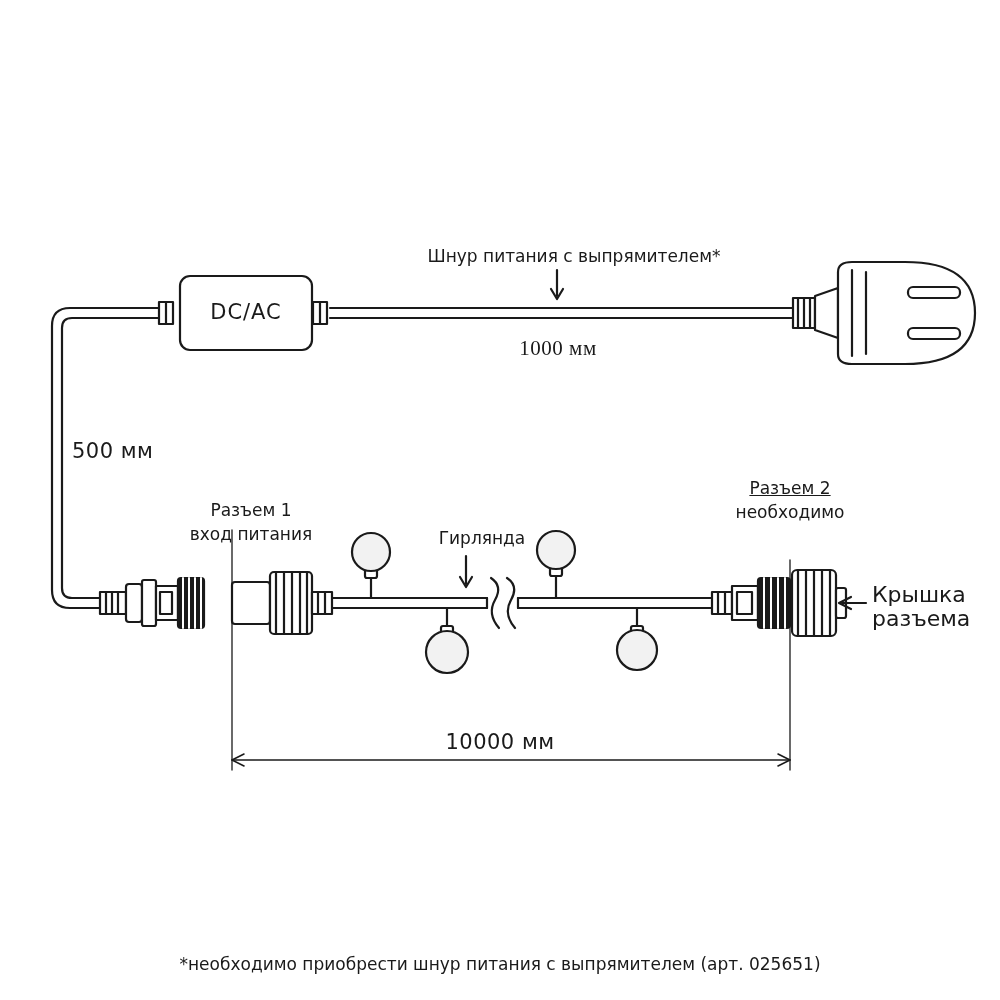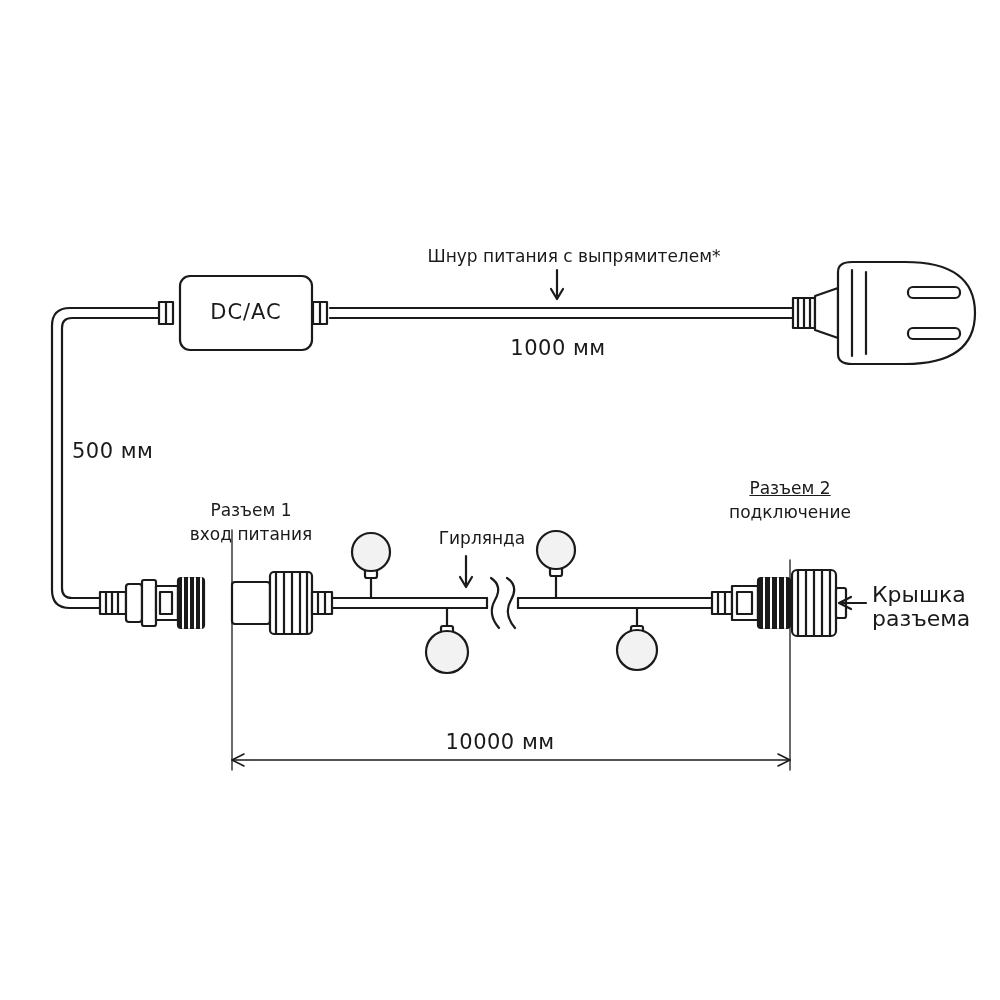--- a/index.html
+++ b/index.html
@@ -190,31 +190,32 @@
         <path d="M778 754 L790 760 L778 766" stroke-width="1.6"></path>
       </g>
 
     </g>
   </svg>
 
   <div class="lbl center t-dcac" style="left:246px; top:299px;">DC/AC</div>
 
   <div class="lbl center t-main" style="left:558px; top:246px;margin-left:16px;">Шнур питания с выпрямителем*</div>
 
-  <div class="lbl center t-dim" style="left:558px; top:335px;">1000 мм</div>
+  <div class="lbl center t-dim" style="left:558px; top:335px;font-family:Liberation Serif, serif;">1000 мм</div>
 
   <div class="lbl left t-dim" style="left:72px; top:438px;">500 мм</div>
 
   <div class="lbl center t-main" style="left:251px; top:500px;">Разъем 1</div>
   <div class="lbl center t-main" style="left:251px; top:524px;">вход питания</div>
 
   <div class="lbl center t-main" style="left:460px; top:528px;margin-left:22px;">Гирлянда</div>
 
   <div class="lbl center t-main" style="left:790px; top:478px;text-decoration:underline;">Разъем 2</div>
-  <div class="lbl center t-main" style="left:790px; top:502px;">подключение</div>
+  <div class="lbl center t-main" style="left:790px; top:502px;">необходимо</div>
 
   <div class="lbl left t-small" style="left:872px; top:581px;">Крышка</div>
   <div class="lbl left t-small" style="left:872px; top:605px;">разъема</div>
 
   <div class="lbl center t-dim" style="left:500px; top:729px;">10000 мм</div>
 
+  <div class="lbl center t-foot" style="left:500px; top:954px;">*необходимо приобрести шнур питания с выпрямителем (арт. 025651)</div>
 
 </div>
 
 </body></html>

